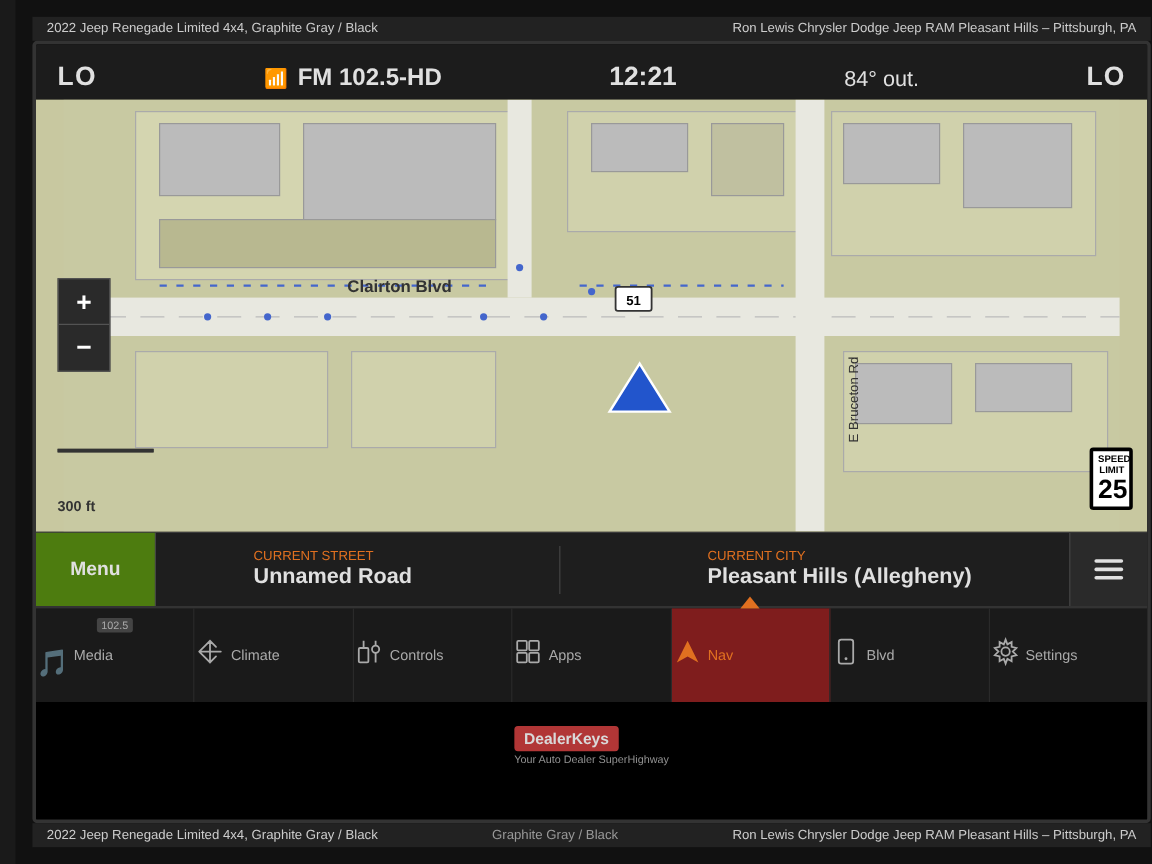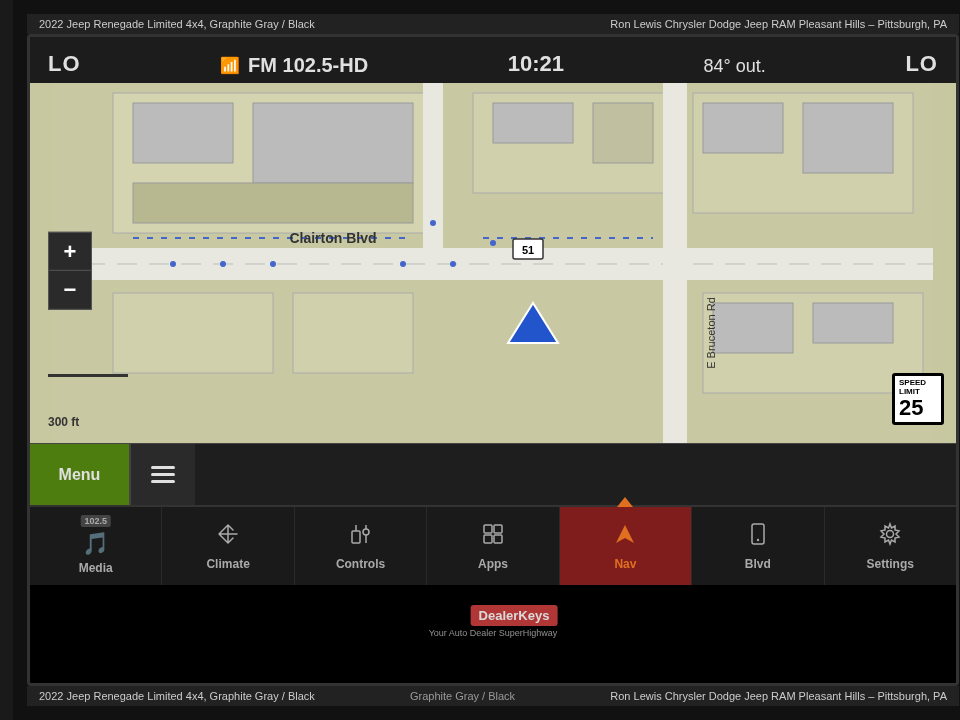--- a/index.html
+++ b/index.html
@@ -154,23 +154,23 @@
     }
 
     
     .speed-limit {
       position: absolute;
       bottom: 18px;
       right: 12px;
       background: #fff;
       border: 3px solid #000;
       border-radius: 3px;
-      width: 52px;
+      width: 36px;
       padding: 3px 4px;
-      text-align: left;
+      text-align: right;
     }
     .speed-limit-text {
       font-size: 8px;
       font-weight: bold;
       color: #000;
       letter-spacing: 0px;
       text-transform: uppercase;
       line-height: 1.1;
     }
     .speed-limit-number {
@@ -256,28 +256,27 @@
     .bottom-nav {
       background: #1a1a1a;
       display: flex;
       align-items: stretch;
       height: 80px;
       border-top: 2px solid #333;
     }
     .nav-item {
       flex: 1;
       display: flex;
-      flex-direction: column;
-      align-items: center;
-      justify-content: center;
+      flex-direction: row;
+      align-items: center;
+      justify-content: flex-start;
       cursor: pointer;
       gap: 4px;
       border-right: 1px solid #2a2a2a;
       position: relative;
-      font-weight: bold;
     }
     .nav-item:last-child { border-right: none; }
     .nav-item.active { background: #7f1d1d; }
     .nav-item-icon {
       font-size: 22px;
       color: #aaa;
     }
     .nav-item-label {
       font-size: 12px;
       color: #aaa;
@@ -325,21 +324,21 @@
     }
 
     
     .watermark-area {
       position: absolute;
       bottom: 82px;
       left: 50%;
       transform: translateX(-50%);
       opacity: 0.85;
       pointer-events: none;
-      text-align: right;
+      text-align: left;
     }
     .watermark-logo {
       background: #d04040;
       color: #fff;
       font-size: 13px;
       font-weight: bold;
       padding: 3px 8px;
       border-radius: 3px;
       display: inline-block;
     }
@@ -360,21 +359,21 @@
   </div>
 
   <div class="hu-screen-outer" style="width:100%; flex:1; display:flex; flex-direction:column;">
 
     <div class="status-bar">
       <span class="status-lo">LO</span>
       <div class="status-radio">
         <span class="radio-icon">📶</span>
         <span class="radio-freq">FM 102.5-HD</span>
       </div>
-      <span class="status-time">10:21</span>
+      <span class="status-time">12:21</span>
       <span class="status-temp">84° out.</span>
       <span class="status-lo">LO</span>
     </div>
 
     <div class="map-area">
       
       <svg class="map-svg" viewBox="0 0 880 360" xmlns="http://www.w3.org/2000/svg">
 
         <rect width="880" height="360" fill="#c8c9a2"></rect>
 
@@ -438,20 +437,31 @@
 
       
       <div class="speed-limit">
         <div class="speed-limit-text">SPEED LIMIT</div>
         <div class="speed-limit-number">25</div>
       </div>
     </div>
 
     <div class="nav-info-bar">
       <div class="nav-menu-btn">Menu</div>
+      <div class="nav-street-info">
+        <div class="nav-info-block">
+          <span class="nav-info-label">Current Street</span>
+          <span class="nav-info-value">Unnamed Road</span>
+        </div>
+        <div class="nav-divider"></div>
+        <div class="nav-info-block">
+          <span class="nav-info-label">Current City</span>
+          <span class="nav-info-value">Pleasant Hills (Allegheny)</span>
+        </div>
+      </div>
       <div class="nav-hamburger-btn">
         <div class="hamburger-icon">
           <div class="hamburger-line"></div>
           <div class="hamburger-line"></div>
           <div class="hamburger-line"></div>
         </div>
       </div>
     </div>
 
     <div class="bottom-nav">

